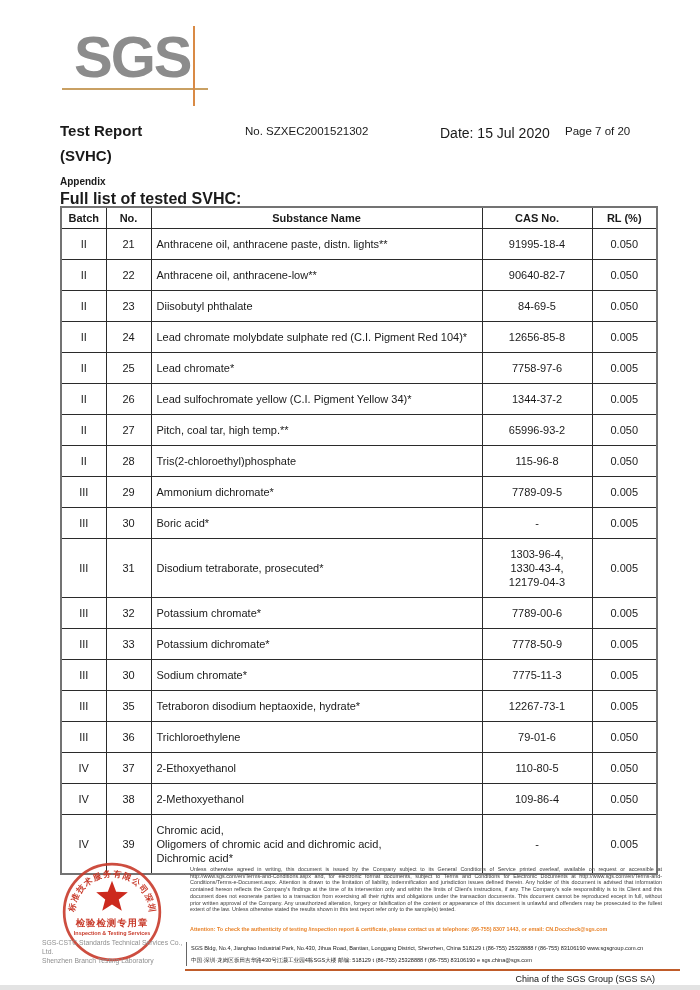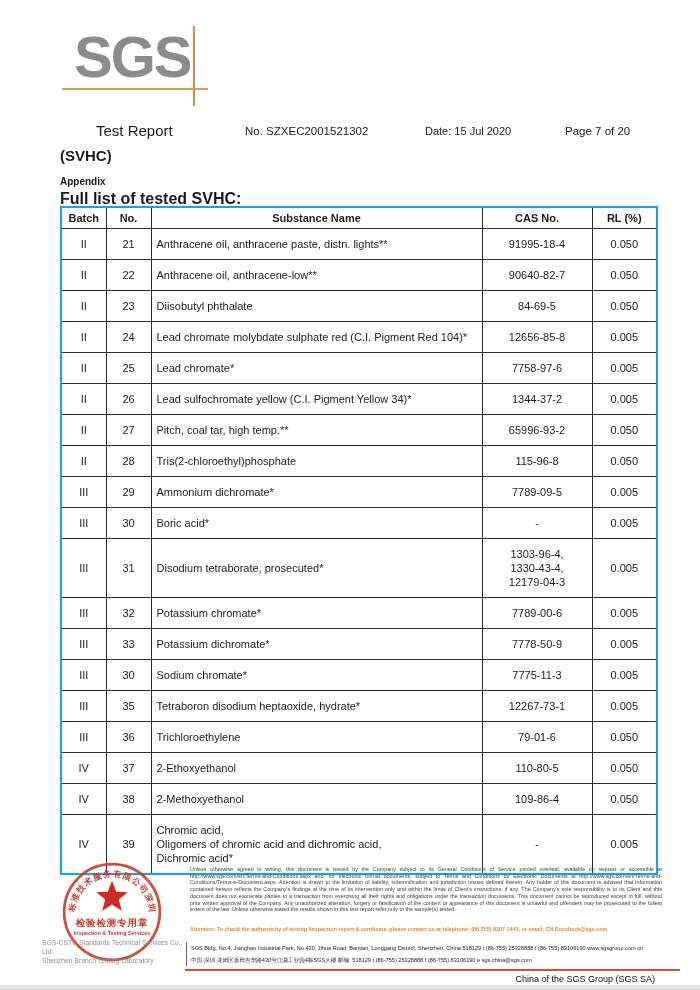--- a/index.html
+++ b/index.html
@@ -16,39 +16,39 @@
   
   .logo-block{position:absolute;left:62px;top:26px;width:160px;height:84px;}
   .logo-text{
     position:absolute;left:12px;top:2px;
     font-size:58px;font-weight:bold;letter-spacing:-2px;
     color:#8c8c8c;font-family:"Liberation Sans",sans-serif;line-height:1;
   }
   .logo-hline{position:absolute;left:0px;top:62px;width:146px;height:2px;background:#c9a063;}
   .logo-vline{position:absolute;left:131px;top:0px;width:2px;height:80px;background:#d98a45;}
   
-  .title1{position:absolute;left:60px;top:122px;font-size:15px;font-weight:normal;margin-left:36px;}
+  .title1{position:absolute;left:60px;top:122px;font-size:15px;font-weight:bold;}
   .title2{position:absolute;left:60px;top:147px;font-size:15px;font-weight:bold;}
   .meta-no{position:absolute;left:245px;top:125px;font-size:11.5px;}
-  .meta-date{position:absolute;left:425px;top:125px;font-size:11px;}
+  .meta-date{position:absolute;left:440px;top:125px;font-size:14px;}
   .meta-page{position:absolute;left:565px;top:125px;font-size:11.5px;}
   .appendix{position:absolute;left:60px;top:176px;font-size:10px;font-weight:bold;}
   .fulllist{position:absolute;left:60px;top:190px;font-size:16px;font-weight:bold;}
   
   .tablewrap{position:absolute;left:60px;top:206px;width:596px;}
   table.svhc{
     border-collapse:collapse;table-layout:fixed;width:596px;
     font-size:11px;
   }
   table.svhc th,table.svhc td{
     border:1px solid #2b2b2b;
     padding:4px 5px;vertical-align:middle;
     overflow:hidden;
   }
-  table.svhc{border:2px solid #0ea5e9;padding-left:40px;}
+  table.svhc{border:2px solid #737373;padding-left:40px;}
   table.svhc th{font-weight:bold;text-align:center;padding:4px 2px;}
   table.svhc td{padding:8px 5px;line-height:14px;}
   td.c{text-align:center;}
   td.l{text-align:left;white-space:pre-line;}
   td.cpre{text-align:center;white-space:pre-line;}
   
   .stamp{position:absolute;left:60px;top:860px;width:104px;height:104px;}
   .ring{fill:none;stroke:#c83a2a;stroke-width:2.6;opacity:.9;}
   .star{fill:#cc2a1e;}
   .ringtext{fill:#c83a2a;font-size:8px;font-weight:bold;letter-spacing:1.2px;font-family:"Liberation Sans",sans-serif;}

